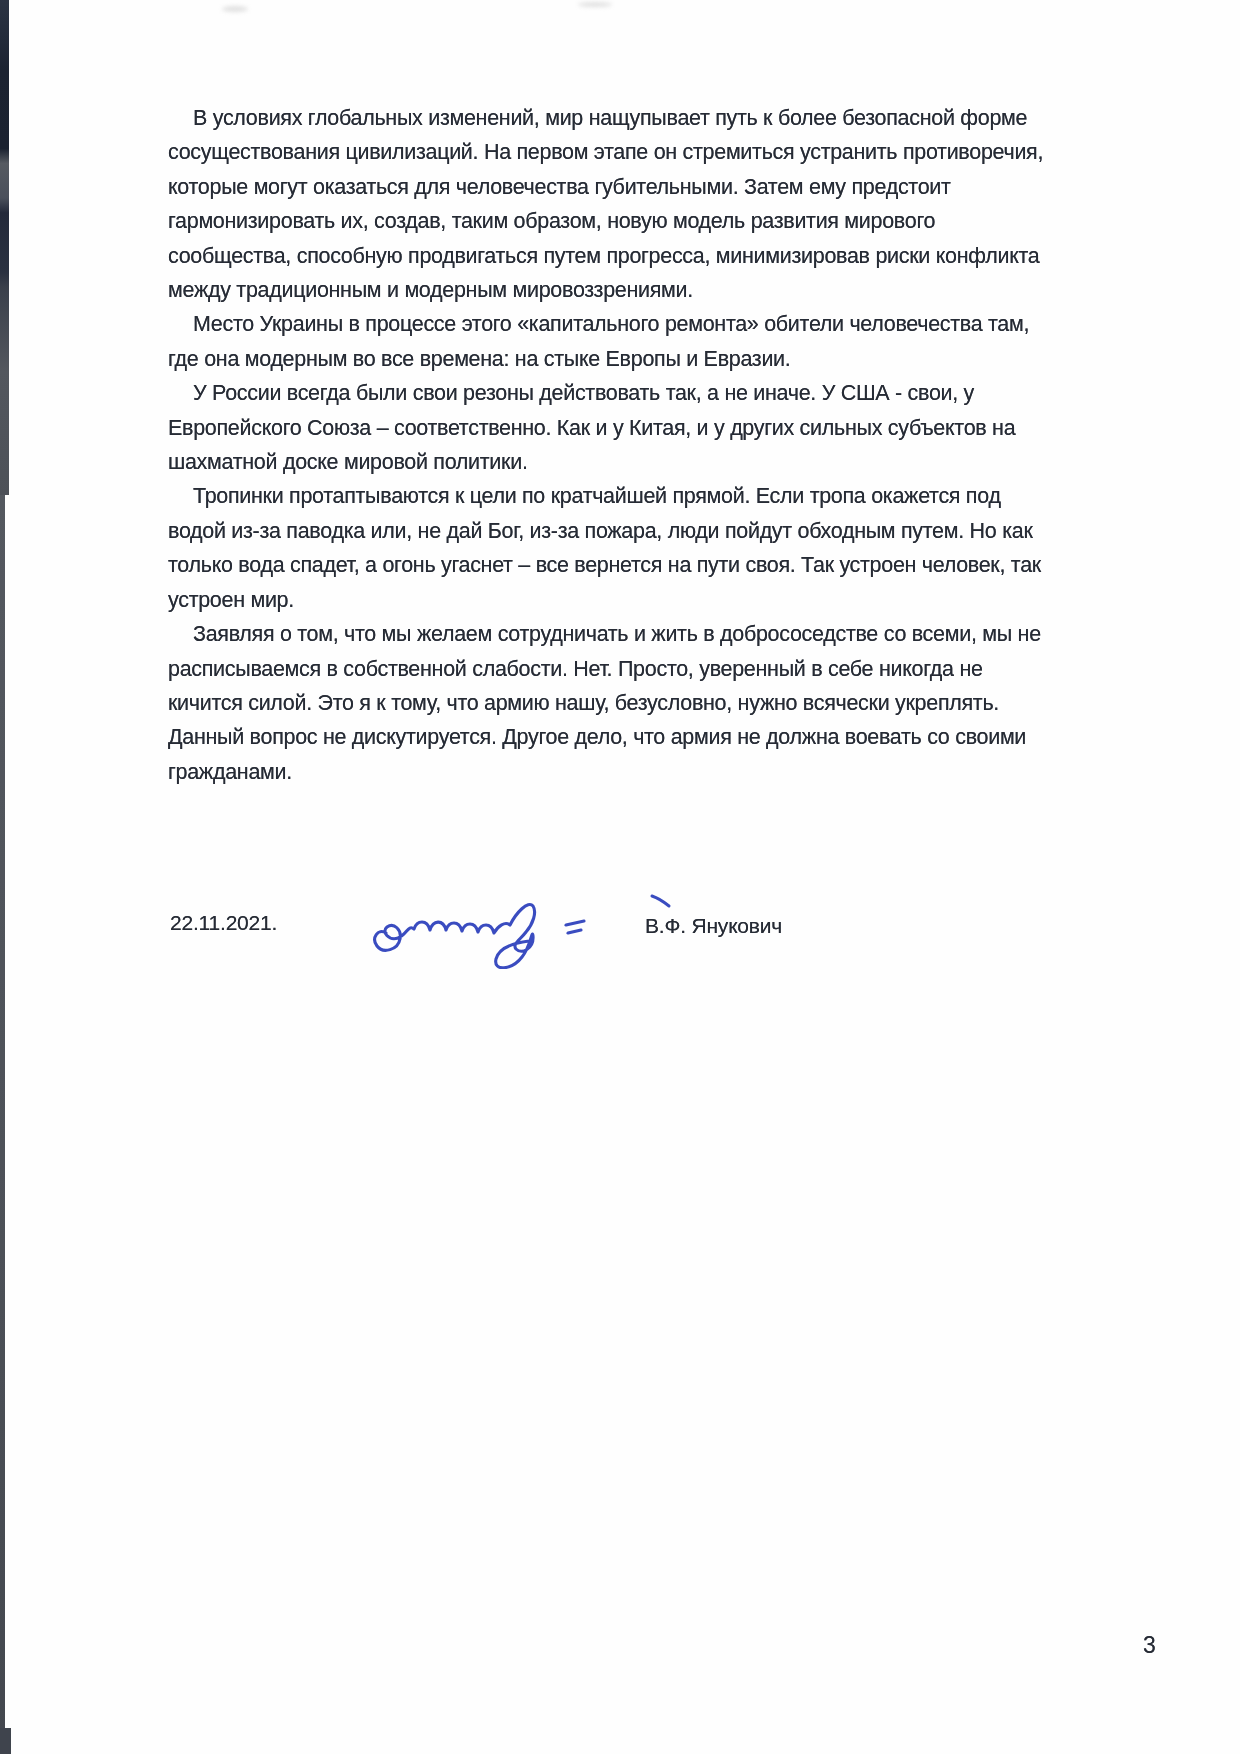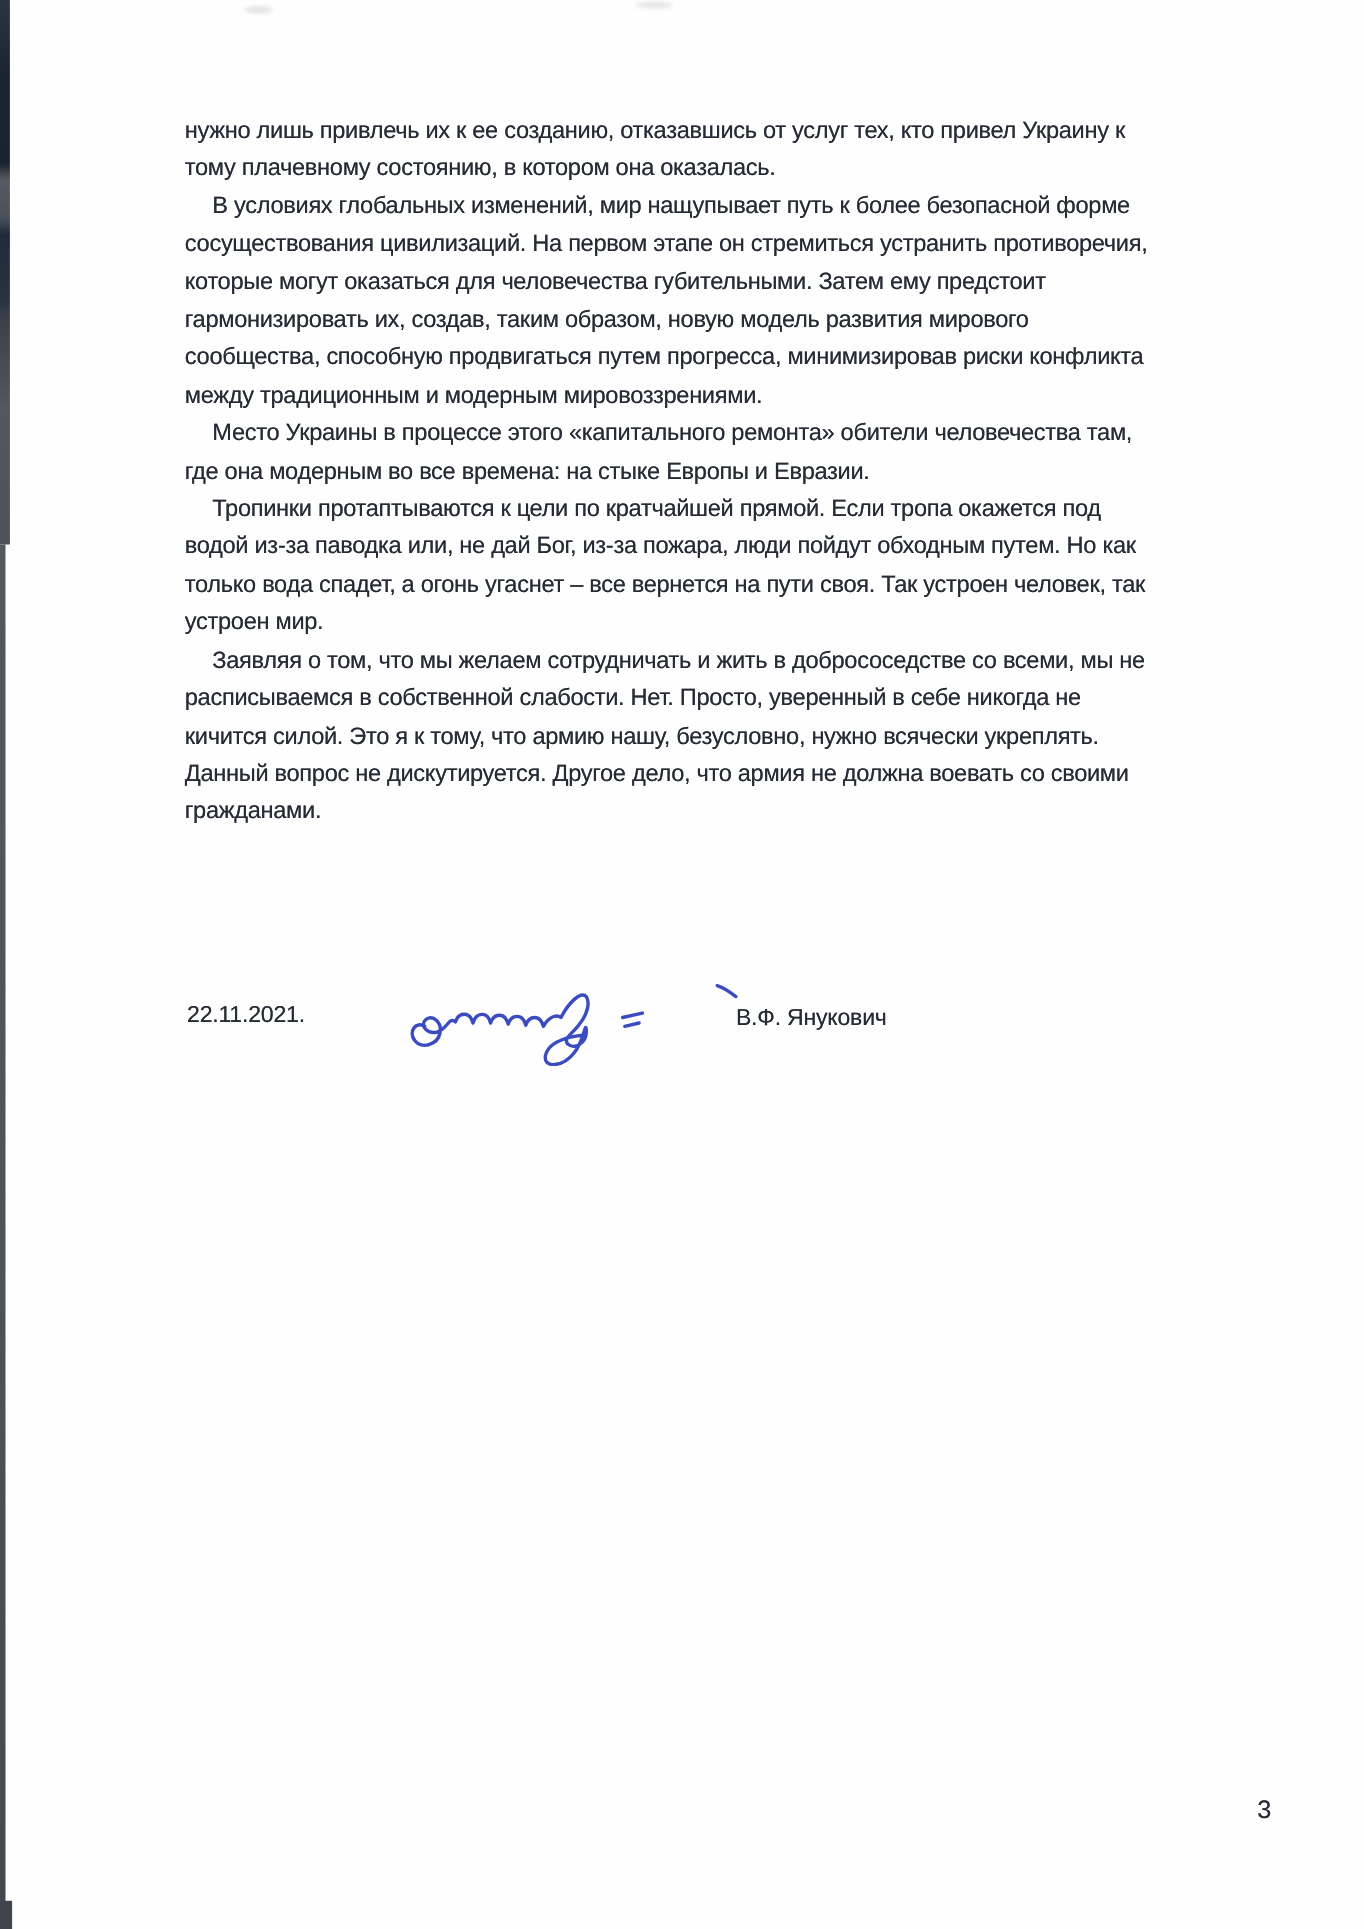--- a/index.html
+++ b/index.html
@@ -71,21 +71,21 @@
   .sig-row { position: absolute; left: 0; top: 0; width: 100%; }
   .date-text, .signer-name {
     position: absolute;
     font-size: 21px;
     letter-spacing: -0.2px;
     color: var(--text-color, #262b35);
     text-shadow: 0 0 0.6px rgba(38, 43, 53, 0.75);
     white-space: pre;
   }
   .date-text  { left: 170px; top: 911px; }
-  .signer-name{ left: 645px; top: 914px; margin-left: 24px; }
+  .signer-name{ left: 645px; top: 914px; }
 
   .signature-svg {
     position: absolute;
     left: 370px; top: 891px;
     width: 248px; height: 78px;
   }
   .tick-svg {
     position: absolute;
     left: 648px; top: 893px;
     width: 26px; height: 16px;
@@ -111,30 +111,31 @@
 
 <div class="page">
 
   <div class="edge-strip-top"></div>
   <div class="edge-strip"></div>
   <div class="edge-corner"></div>
   <div class="smudge s1"></div>
   <div class="smudge s2"></div>
 
   <main class="doc">
-      <div class="para">нужно лишь привлечь их к ее созданию, отказавшись от услуг тех, кто привел Украину к
-тому плачевному состоянию, в котором она оказалась.</div>
       <div class="para indent">В условиях глобальных изменений, мир нащупывает путь к более безопасной форме
 сосуществования цивилизаций. На первом этапе он стремиться устранить противоречия,
 которые могут оказаться для человечества губительными. Затем ему предстоит
 гармонизировать их, создав, таким образом, новую модель развития мирового
 сообщества, способную продвигаться путем прогресса, минимизировав риски конфликта
 между традиционным и модерным мировоззрениями.</div>
       <div class="para indent">Место Украины в процессе этого «капитального ремонта» обители человечества там,
 где она модерным во все времена: на стыке Европы и Евразии.</div>
+      <div class="para indent">У России всегда были свои резоны действовать так, а не иначе. У США - свои, у
+Европейского Союза – соответственно. Как и у Китая, и у других сильных субъектов на
+шахматной доске мировой политики.</div>
       <div class="para indent">Тропинки протаптываются к цели по кратчайшей прямой. Если тропа окажется под
 водой из-за паводка или, не дай Бог, из-за пожара, люди пойдут обходным путем. Но как
 только вода спадет, а огонь угаснет – все вернется на пути своя. Так устроен человек, так
 устроен мир.</div>
       <div class="para indent">Заявляя о том, что мы желаем сотрудничать и жить в добрососедстве со всеми, мы не
 расписываемся в собственной слабости. Нет. Просто, уверенный в себе никогда не
 кичится силой. Это я к тому, что армию нашу, безусловно, нужно всячески укреплять.
 Данный вопрос не дискутируется. Другое дело, что армия не должна воевать со своими
 гражданами.</div>
     </main>

